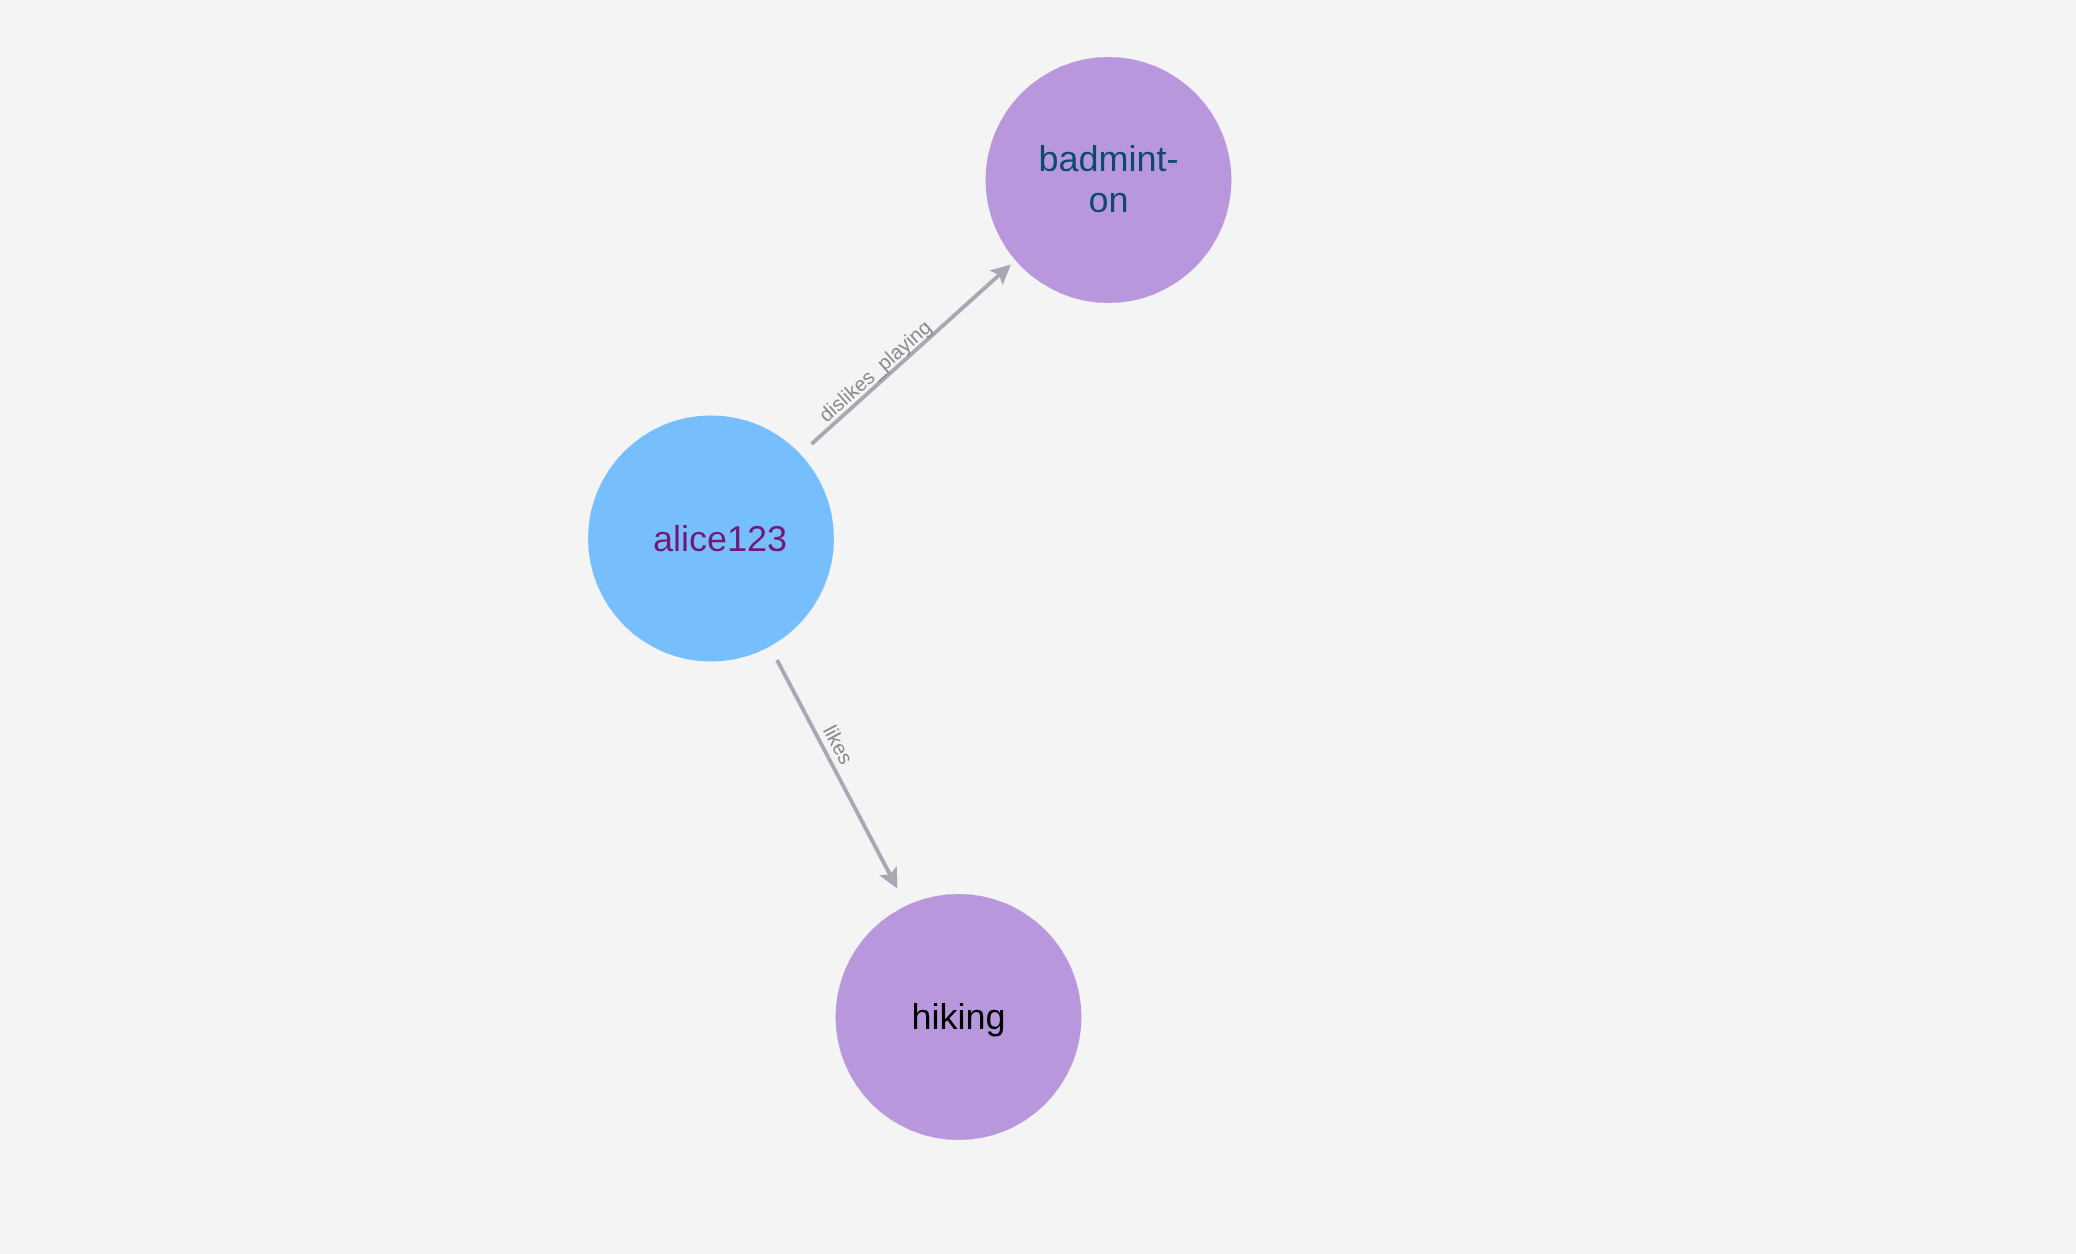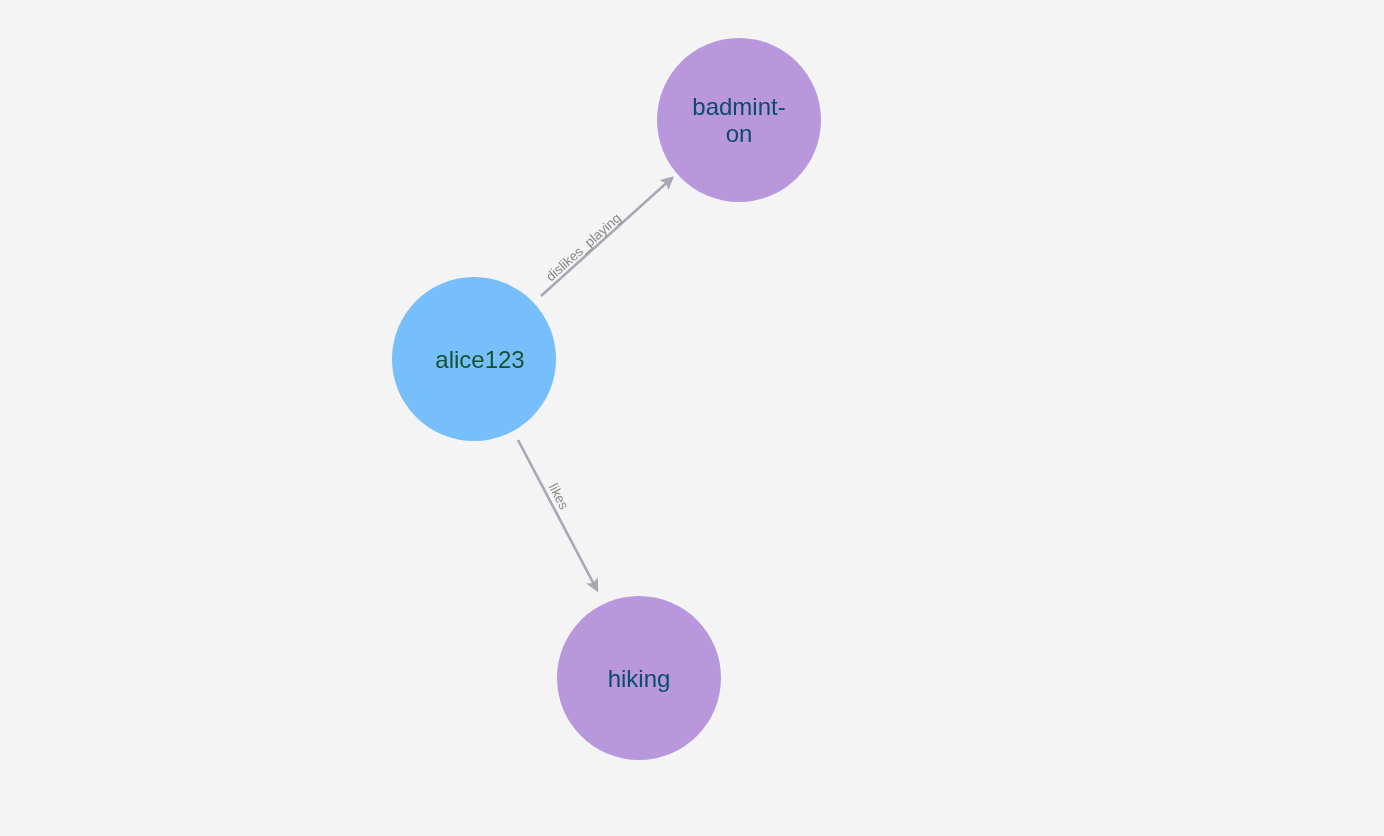--- a/index.html
+++ b/index.html
@@ -68,25 +68,25 @@
     </defs>
     <line id="edge-line-dislikes-playing" x1="541" y1="296" x2="672" y2="178" stroke="#a8a8b4" stroke-width="2.6" marker-end="url(#arrowhead)"></line>
     <line id="edge-line-likes" x1="518" y1="440" x2="597" y2="590" stroke="#a8a8b4" stroke-width="2.6" marker-end="url(#arrowhead)"></line>
   </svg>
 
   <div class="edge-label" id="edge-label-dislikes-playing" style="left: 543px; top: 273px; color: rgb(138, 138, 138); transform: rotate(-41.5deg);">dislikes_playing</div>
 
   <div class="edge-label" id="edge-label-likes" style="left: 559px; top: 481px; color: rgb(138, 138, 138); transform: rotate(62.2deg);">likes</div>
 
   <div class="graph-node" id="node-alice123" style="left: 392px; top: 277px; width: 164px; height: 164px; background: rgb(118, 190, 252);">
-    <span class="node-label" style="color: #14532d; margin-left: 12px;">alice123</span>
+    <span class="node-label" style="color: #701a75; margin-left: 12px;">alice123</span>
   </div>
 
   <div class="graph-node" id="node-badminton" style="left: 657px; top: 38px; width: 164px; height: 164px; background: rgb(184, 151, 220);">
     <span class="node-label" style="color: #0c4a6e;">badmint-
 on</span>
   </div>
 
   <div class="graph-node" id="node-hiking" style="left: 557px; top: 596px; width: 164px; height: 164px; background: rgb(184, 151, 220);">
-    <span class="node-label" style="color: #0c4a6e;">hiking</span>
+    <span class="node-label" style="color: #000000;">hiking</span>
   </div>
 
 </div>
 
 </body></html>

